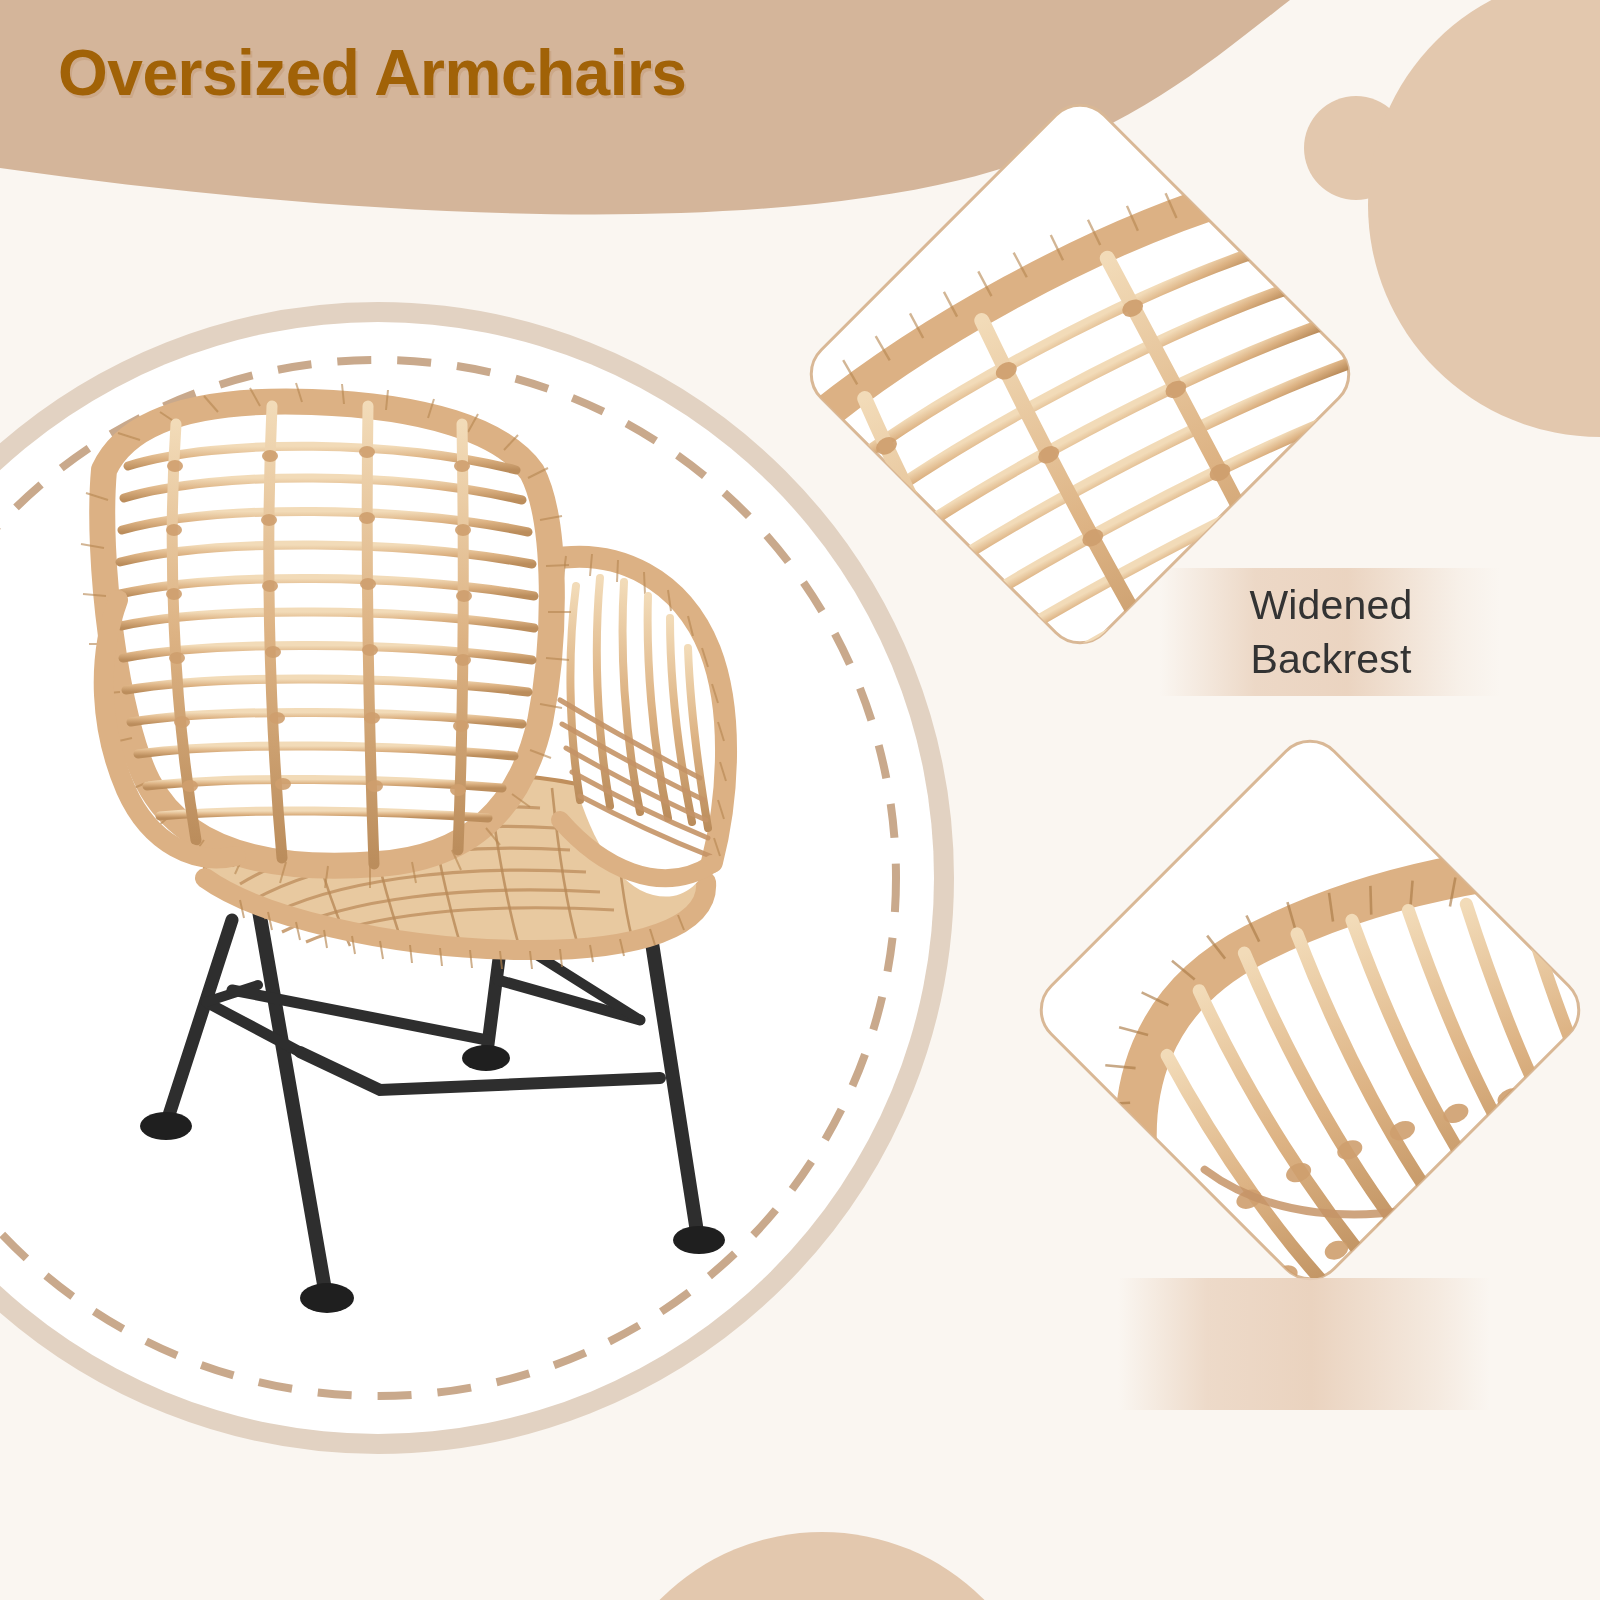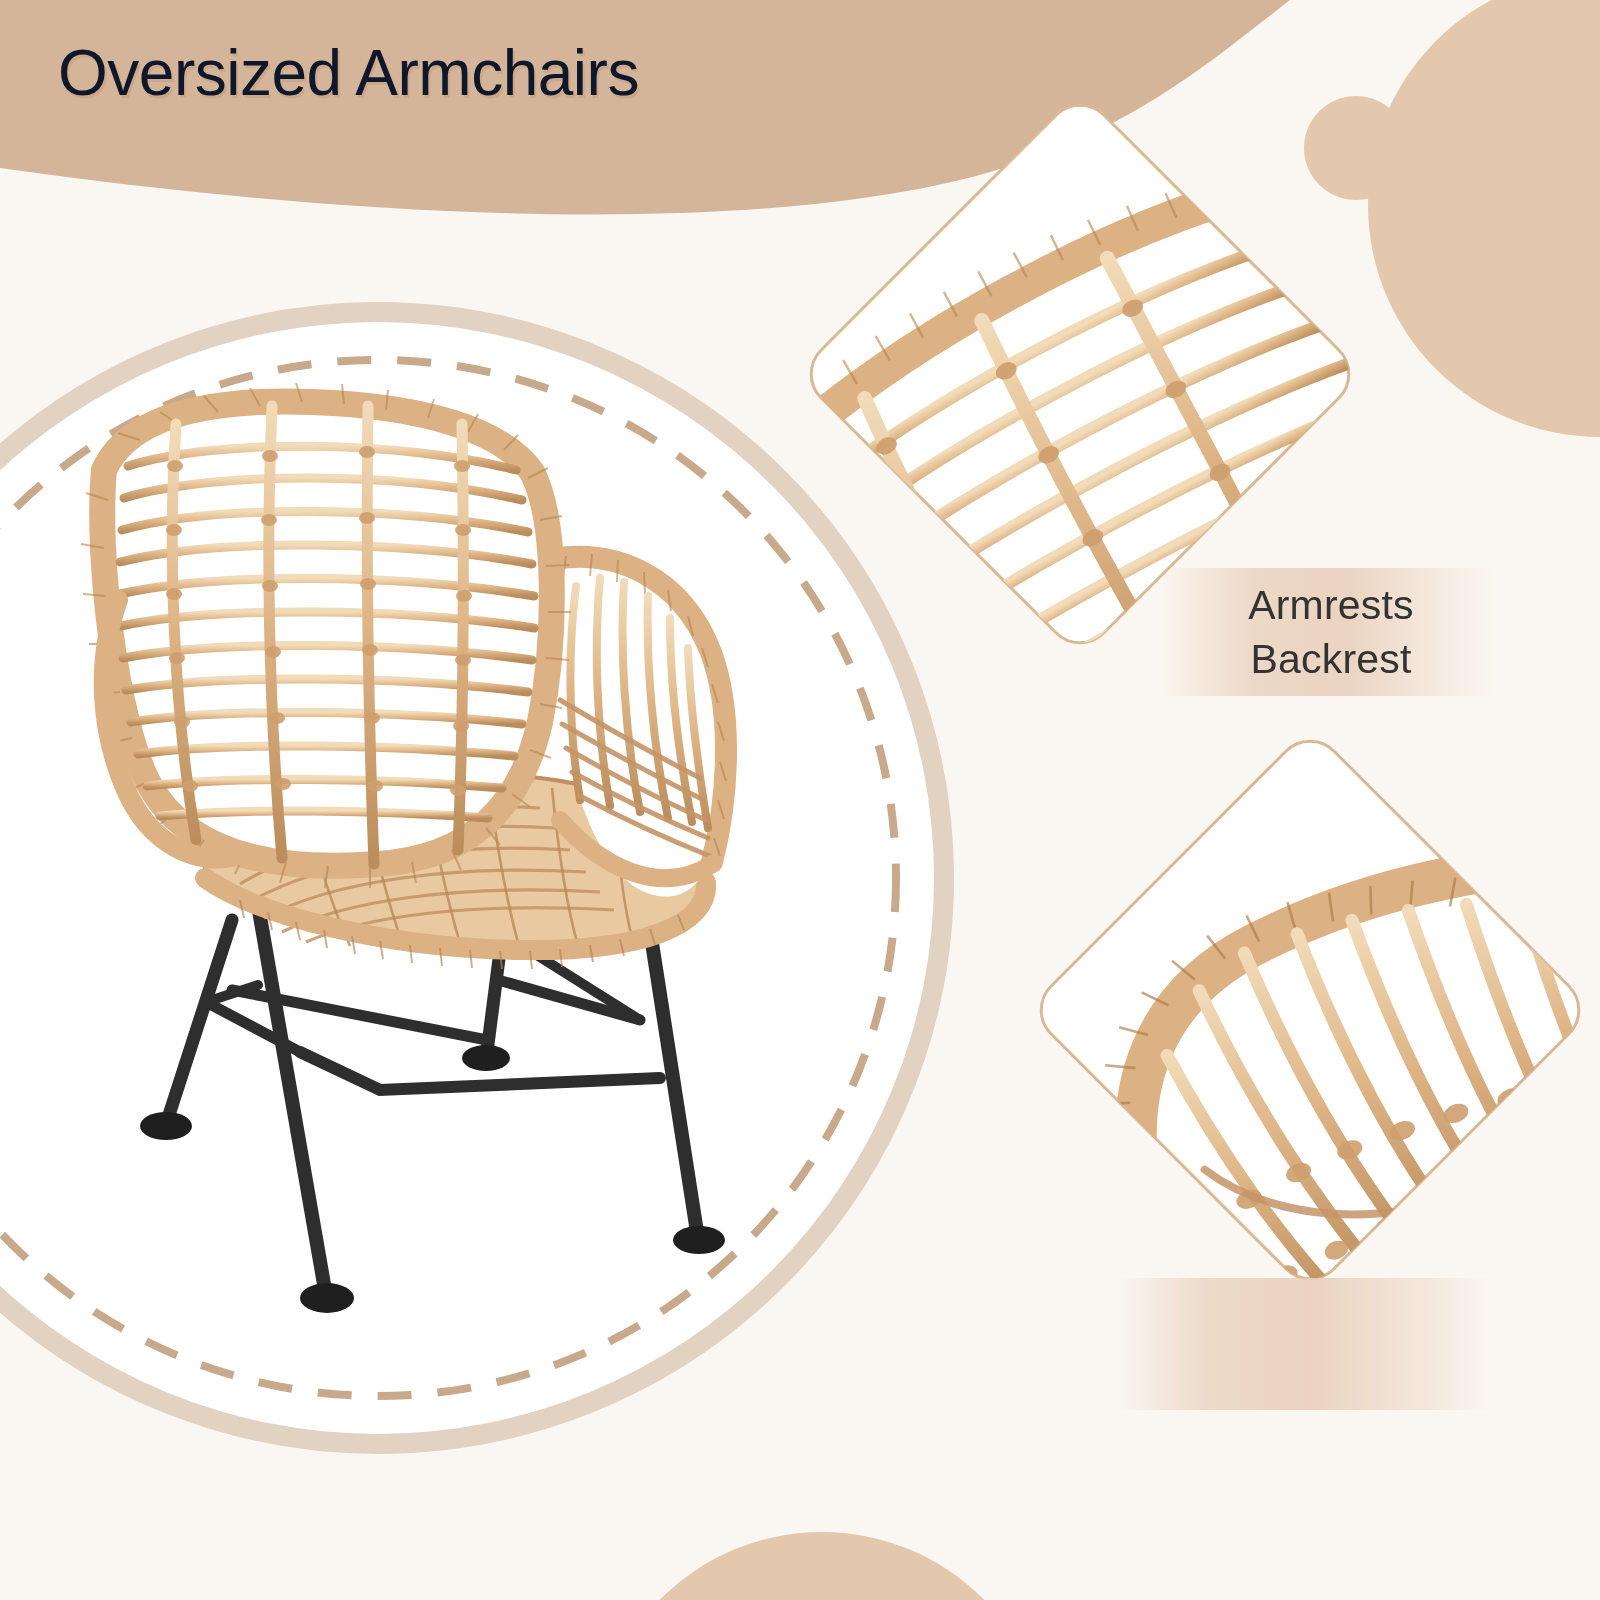--- a/index.html
+++ b/index.html
@@ -11,22 +11,22 @@
     overflow: hidden;
   }
   #stage { position:absolute; inset:0; width:1600px; height:1600px; }
   .layer { position:absolute; inset:0; width:1600px; height:1600px; }
 
   
   .banner-title {
     position:absolute;
     left:58px; top:36px;
     font-size:64px;
-    font-weight:normal;
-    color:#0f172a;
+    font-weight:bold;
+    color:#a16207;
     letter-spacing:-0.5px;
     white-space:nowrap;
     text-shadow: 2px 3px 0 rgba(196,156,122,0.55);
     z-index:9;
   }
 
   
   .feature-label {
     position:absolute;
     color:#333333;
@@ -371,21 +371,21 @@
           <ellipse cx="1179" cy="532" rx="11" ry="8"></ellipse>
             <ellipse cx="1179" cy="626" rx="11" ry="8"></ellipse>
         </g>
 
         <path d="M1330,300 C1392,360 1400,520 1360,700" fill="none" stroke="#dcb184" stroke-width="30" stroke-linecap="round"></path>
       </g>
     </g>
   </svg>
 
   <div class="label-band" id="band-backrest"></div>
-  <div class="feature-label" id="label-backrest">Armrests
+  <div class="feature-label" id="label-backrest">Widened
 Backrest</div>
 
   <svg class="layer" viewBox="0 0 1600 1600">
     <defs>
       <clipPath id="cardClipB">
         <rect x="1110" y="810" width="400" height="400" rx="34" ry="34" transform="rotate(45 1310 1010)"></rect>
       </clipPath>
     </defs>
     <g transform="rotate(45 1310 1010)">
       <rect x="1110" y="810" width="400" height="400" rx="34" ry="34" fill="#ffffff" stroke="#d9b896" stroke-width="3"></rect>

